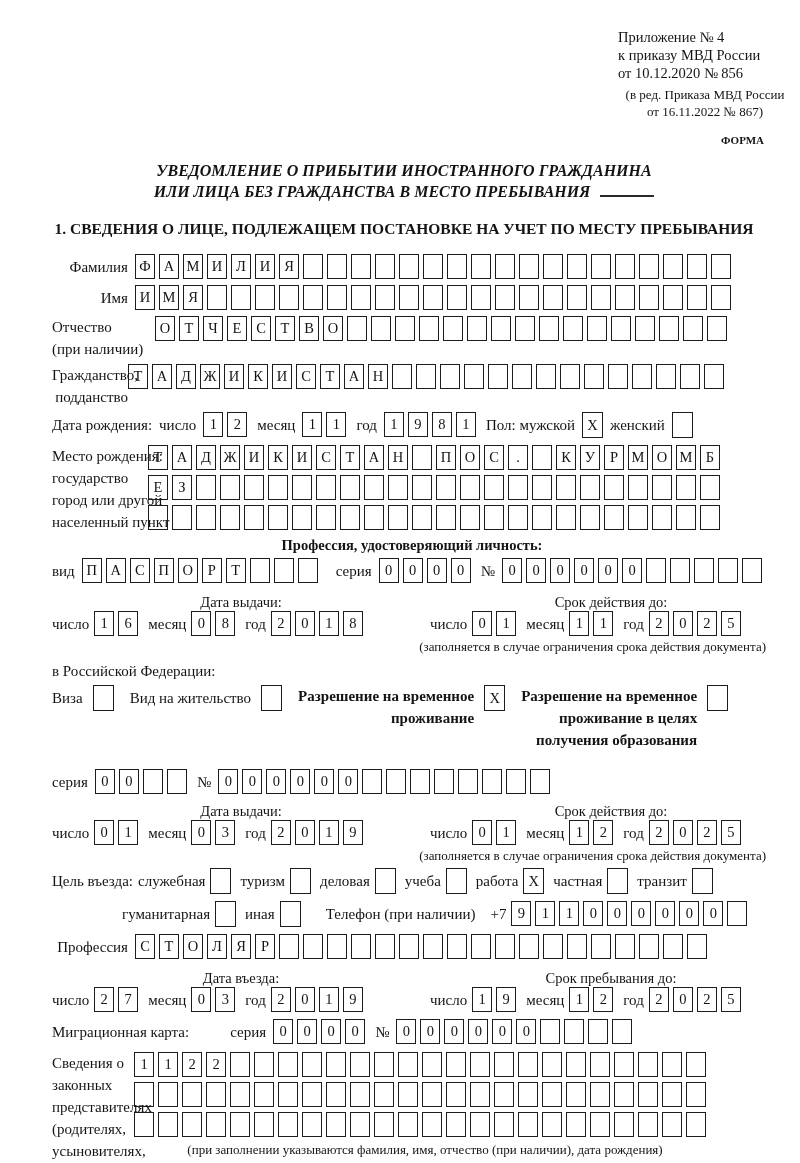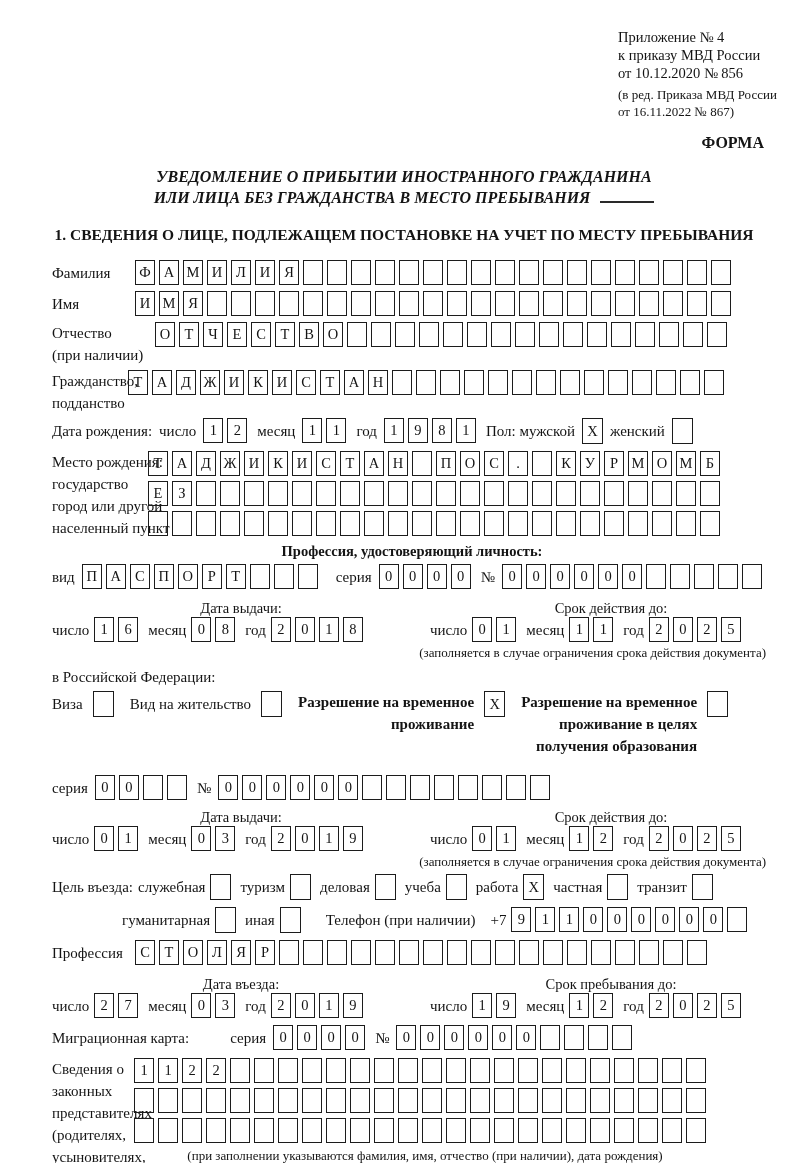--- a/index.html
+++ b/index.html
@@ -2,36 +2,36 @@
 <html><head>
 <meta charset="utf-8">
 <style>
   * { margin:0; padding:0; box-sizing:content-box; }
   html,body { width:800px; height:1163px; background:#ffffff; overflow:hidden; }
   body { font-family:"Liberation Serif","DejaVu Serif",serif; color:#141414; font-size:15px; }
   .page { padding:28px 8px 0 52px; }
 
   
   .appendix { margin-left:566px; line-height:18px; font-size:14.5px; white-space:nowrap; }
-  .appendix .small { font-size:13px; line-height:17px; }
+  .appendix .small { font-size:13px; line-height:17px;text-align:center; }
   .appendix .gap { margin-top:4px; }
-  .forma { margin-top:14px; text-align:right; padding-right:28px; font-weight:bold; font-size:16px; }
+  .forma { margin-top:14px; text-align:right; padding-right:28px; font-weight:bold; font-size:11px; }
 
   .center-block { margin-left:-44px; width:792px; text-align:center; }
   .title { margin-top:14px; font-weight:bold; font-size:16px; line-height:21px;font-style:italic; }
   .blankline { display:inline-block; width:54px; border-bottom:2px solid #2a2a2a; height:14px; margin-left:10px; }
   .s1 { margin-top:18px; margin-bottom:16px; font-weight:bold; font-size:15.5px; }
 
   
   .row { display:flex; align-items:flex-start; margin-bottom:4px; }
   .lbl { line-height:27px; white-space:nowrap; margin-right:7px; }
   .cells { display:flex; flex:none; margin-right:6px; }
   .cell { width:18px; height:23px; border:1.5px solid #1c1c1c; margin-right:4px; display:flex; align-items:center; justify-content:center; font-size:14.5px; line-height:23px; flex:none; }
   .chk { width:19px; height:24px; border:1.5px solid #1c1c1c; display:flex; align-items:center; justify-content:center; font-size:14.5px; flex:none; margin-right:7px; }
-  .w76 { width:76px; flex:none; }
+  .w76 { width:76px; flex:none;text-align:right; }
   .w103 { width:103px; flex:none; }
   .w96 { width:96px; flex:none; }
   .w82 { width:82px; flex:none; }
   .lblcol { line-height:22px; white-space:nowrap; }
   .cellrows .cells { margin-bottom:5px; }
   .mb2 { margin-bottom:2px; } .mb6 { margin-bottom:6px; } .mb8 { margin-bottom:8px; }
 
   .docheading { text-align:center; font-weight:bold; font-size:14.5px; margin:2px 0 4px -20px; }
 
   

